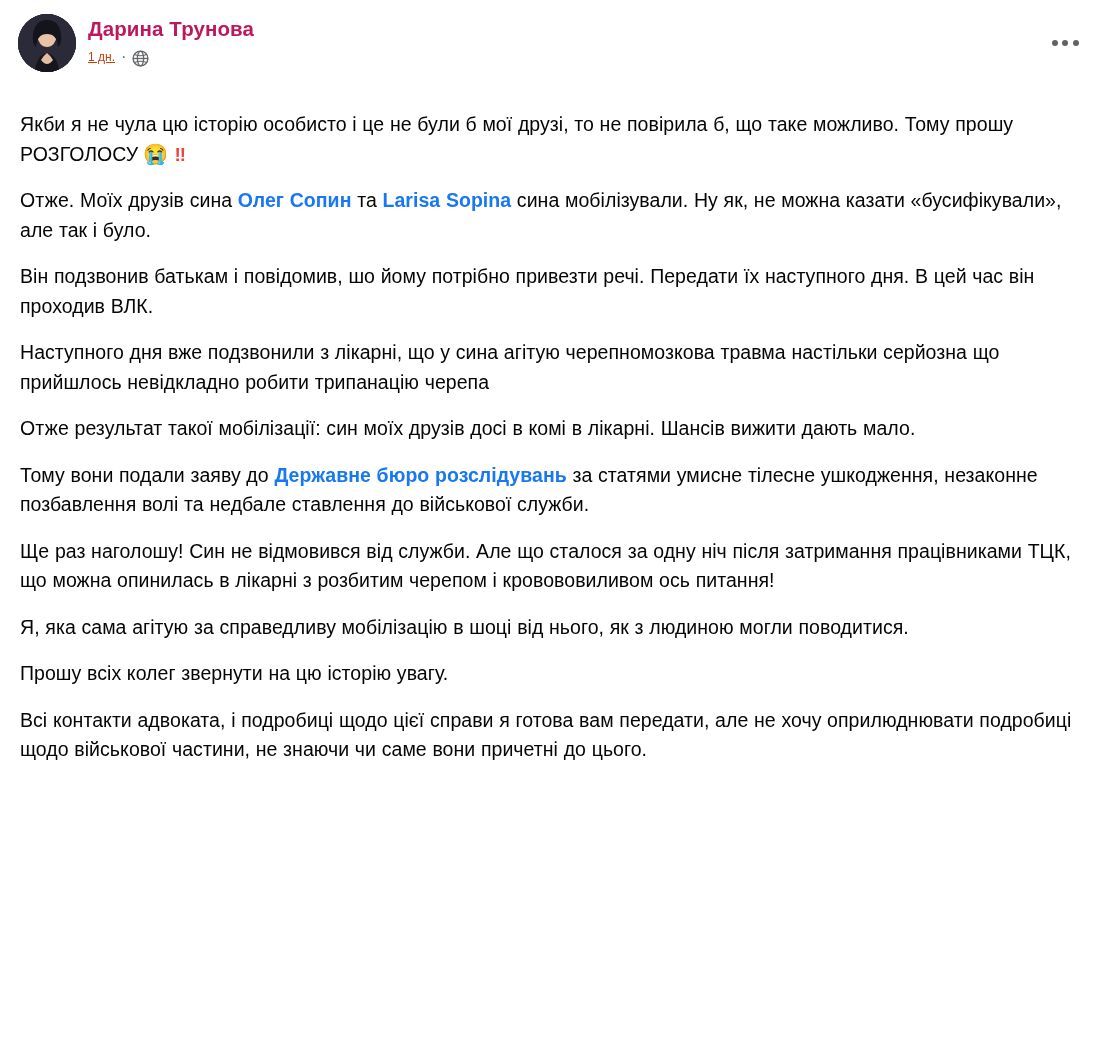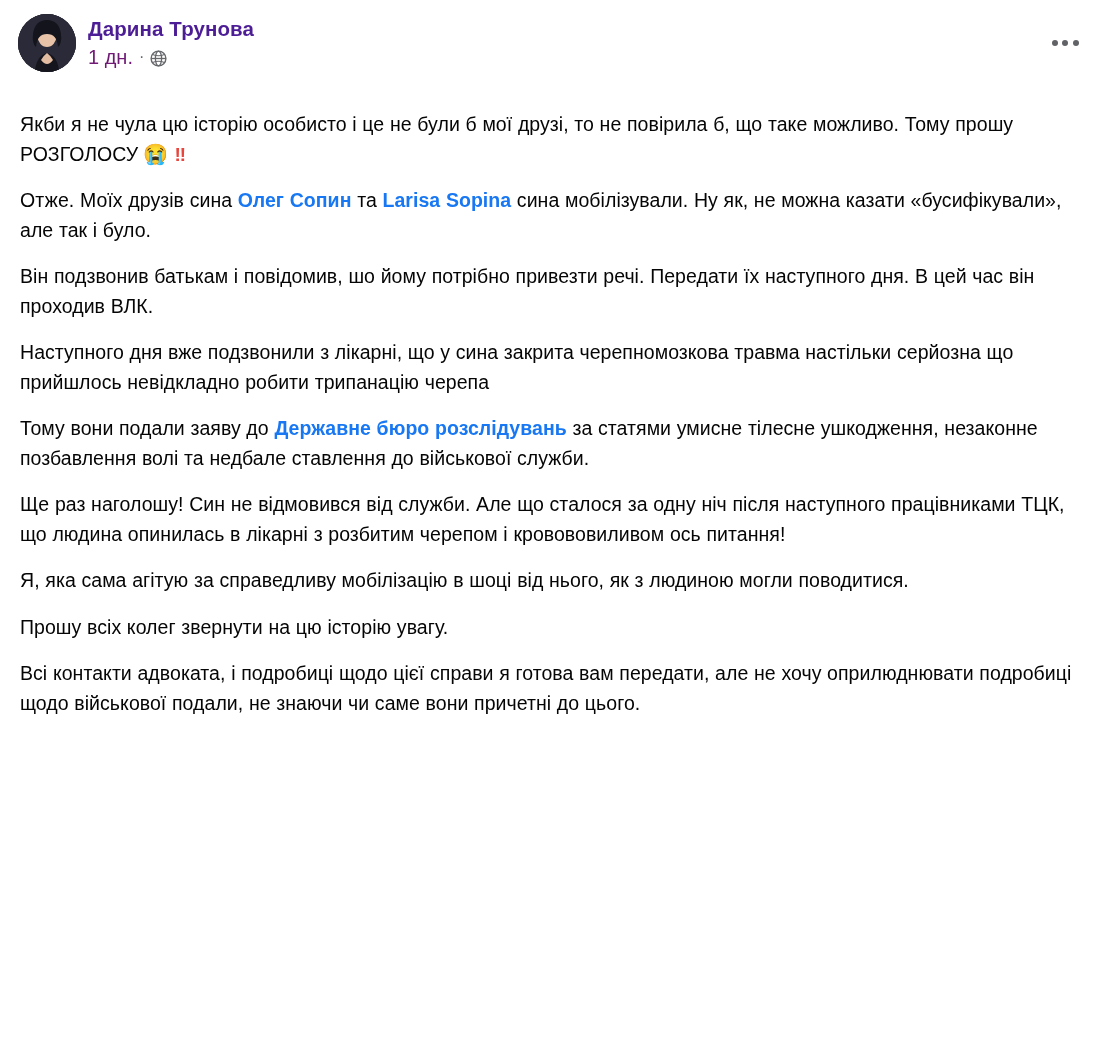--- a/index.html
+++ b/index.html
@@ -39,33 +39,34 @@
   .header-text {
     display: flex;
     flex-direction: column;
     justify-content: center;
     padding-top: 2px;
   }
   .author-name {
     font-size: 20.5px;
     font-weight: bold;
     line-height: 26px;
-    color: #4c1d95;
+    color: #be185d;
     letter-spacing: 0.1px;
   }
   .meta-row {
     display: flex;
     align-items: center;
     gap: 6px;
     margin-top: 5px;
   }
   .meta-time {
-    font-size: 20px;
-    color: #701a75;
+    font-size: 12px;
+    color: #c2410c;
     line-height: 20px;
+    text-decoration: underline;
   }
   .meta-dot {
     font-size: 16px;
     color: #65676b;
     line-height: 20px;
   }
   .globe-icon {
     width: 17px;
     height: 17px;
     display: inline-block;
@@ -155,21 +156,22 @@
       <span></span>
       <span></span>
       <span></span>
     </div>
   </div>
 
   <div class="post-body">
       <div class="para"><span>Якби я не чула цю історію особисто і це не були б мої друзі, то не повірила б, що таке можливо. Тому прошу РОЗГОЛОСУ </span><span class="emoji emoji-cry">😭</span><span> </span><span class="emoji emoji-bangs">‼</span></div>
       <div class="para"><span>Отже. Моїх друзів сина </span><a class="link">Олег Сопин</a><span> та </span><a class="link">Larisa  Sopina</a><span> сина мобілізували. Ну як, не можна казати «бусифікували», але так і було.</span></div>
       <div class="para"><span>Він подзвонив батькам і повідомив, шо йому потрібно привезти речі. Передати їх наступного дня. В цей час він проходив ВЛК.</span></div>
-      <div class="para"><span>Наступного дня вже подзвонили з лікарні, що у сина закрита черепномозкова травма настільки серйозна  що прийшлось невідкладно робити трипанацію черепа</span></div>
+      <div class="para"><span>Наступного дня вже подзвонили з лікарні, що у сина агітую черепномозкова травма настільки серйозна  що прийшлось невідкладно робити трипанацію черепа</span></div>
+      <div class="para"><span>Отже результат такої мобілізації: син моїх друзів досі в комі в лікарні. Шансів вижити дають мало.</span></div>
       <div class="para"><span>Тому вони подали заяву до </span><a class="link">Державне бюро розслідувань</a><span> за статями умисне тілесне ушкодження, незаконне позбавлення волі та недбале ставлення до військової служби.</span></div>
-      <div class="para"><span>Ще раз наголошу! Син не відмовився від служби. Але що сталося за одну ніч після наступного працівниками ТЦК, що людина опинилась в лікарні з розбитим черепом і кровововиливом ось питання!</span></div>
+      <div class="para"><span>Ще раз наголошу! Син не відмовився від служби. Але що сталося за одну ніч після затримання працівниками ТЦК, що можна опинилась в лікарні з розбитим черепом і кровововиливом ось питання!</span></div>
       <div class="para"><span>Я, яка сама агітую за справедливу мобілізацію в шоці від нього, як з людиною могли поводитися.</span></div>
       <div class="para"><span>Прошу всіх колег звернути на цю історію увагу.</span></div>
-      <div class="para"><span>Всі контакти адвоката, і подробиці щодо цієї справи я готова вам передати, але не хочу оприлюднювати подробиці щодо військової подали, не знаючи чи саме вони причетні до цього.</span></div>
+      <div class="para"><span>Всі контакти адвоката, і подробиці щодо цієї справи я готова вам передати, але не хочу оприлюднювати подробиці щодо військової частини, не знаючи чи саме вони причетні до цього.</span></div>
     </div>
 
 </div>
 
 </body></html>

